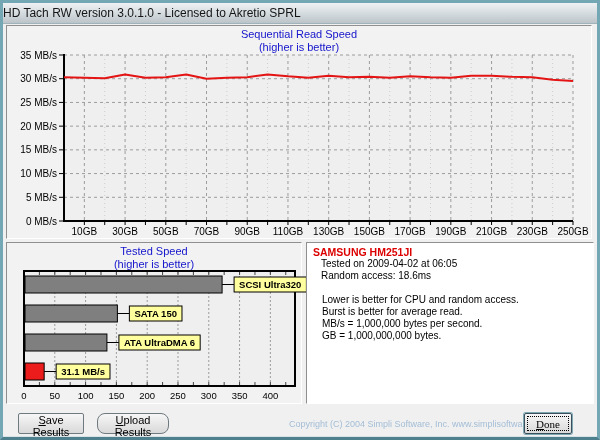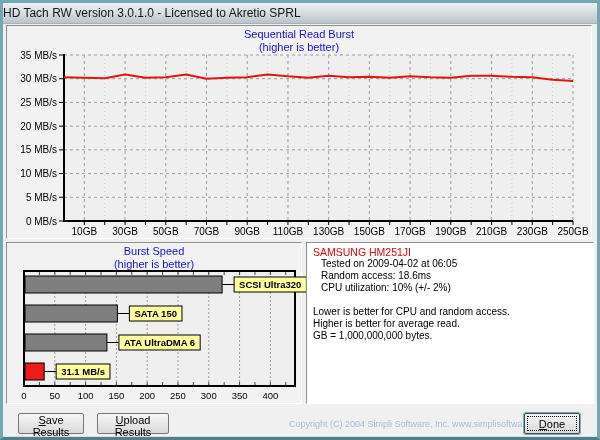--- a/index.html
+++ b/index.html
@@ -23,23 +23,23 @@
   .panel{
     position:absolute;background:#f2f2f2;
     border:1px solid;border-color:#8f8f8f #ffffff #ffffff #8f8f8f;
   }
   .chart-title{
     text-align:center;font-size:11px;color:#1414cc;line-height:13px;padding-top:2px;
   }
   svg{display:block;overflow:visible;font-family:"Liberation Sans",sans-serif;}
   svg text{fill:#000;}
   .info-panel{background:#ffffff;font-size:10px;line-height:12px;padding:3px 4px;color:#000;}
-  .drive-name{color:#dd0000;font-weight:normal;font-size:10.5px;margin-left:2px;}
+  .drive-name{color:#dd0000;font-weight:bold;font-size:10.5px;margin-left:2px;}
   .drive-detail{margin-left:10px;}
-  .notes{margin-top:12px;margin-left:2px;}
+  .notes{margin-top:12px;margin-left:11px;}
   .btn{
     position:absolute;height:21px;font-size:11px;color:#000;
     font-family:"Liberation Sans",sans-serif;
     background:linear-gradient(#f7f7f7,#e9e9e9 45%,#d9d9d9);
     border:1px solid #6f7a80;border-radius:2px;
     padding:0 2px;cursor:pointer;
   }
   .btn-default{
     border:1px solid #39505c;
     outline:1px dotted #000;outline-offset:-4px;
@@ -55,21 +55,21 @@
 
 <div class="window">
   <div class="titlebar">
     <span>HD Tach RW version 3.0.1.0 - Licensed to Akretio SPRL</span>
   </div>
 
   <div class="client">
 
     <div class="panel" style="left:3px;top:1px;width:586px;height:214px;">
       <div class="chart-title">
-        <div>Sequential Read Burst</div>
+        <div>Sequential Read Speed</div>
         <div>(higher is better)</div>
       </div>
       <svg id="seq-svg" width="584" height="186" style="position:absolute;left:0;top:26px;">
           <rect x="57" y="3" width="509" height="166" fill="#efefef"></rect>
           <line x1="97.72" y1="3" x2="97.72" y2="169" stroke="#cccccc" stroke-dasharray="1,3"></line>
           <line x1="138.44" y1="3" x2="138.44" y2="169" stroke="#cccccc" stroke-dasharray="1,3"></line>
           <line x1="179.16" y1="3" x2="179.16" y2="169" stroke="#cccccc" stroke-dasharray="1,3"></line>
           <line x1="219.88" y1="3" x2="219.88" y2="169" stroke="#cccccc" stroke-dasharray="1,3"></line>
           <line x1="260.6" y1="3" x2="260.6" y2="169" stroke="#cccccc" stroke-dasharray="1,3"></line>
           <line x1="301.32" y1="3" x2="301.32" y2="169" stroke="#cccccc" stroke-dasharray="1,3"></line>
@@ -154,21 +154,21 @@
           <text x="443.84000000000003" y="183" text-anchor="middle" font-size="10">190GB</text>
           <text x="484.56" y="183" text-anchor="middle" font-size="10">210GB</text>
           <text x="525.28" y="183" text-anchor="middle" font-size="10">230GB</text>
           <text x="566" y="183" text-anchor="middle" font-size="10">250GB</text>
           <polyline points="57,25.291428571428554 77.36,25.765714285714296 97.72,26.24000000000001 118.08,22.445714285714303 138.44,25.765714285714296 158.8,25.291428571428554 179.16,22.445714285714303 199.52,26.714285714285722 219.88,25.765714285714296 240.23999999999998,25.291428571428554 260.6,22.445714285714303 280.96000000000004,24.342857142857127 301.32,25.765714285714296 321.68,23.868571428571414 342.04,25.291428571428554 362.4,24.81714285714287 382.76,25.765714285714296 403.12,24.342857142857127 423.47999999999996,25.291428571428554 443.84000000000003,25.765714285714296 464.20000000000005,23.868571428571414 484.56,23.868571428571414 504.92,24.81714285714287 525.28,25.291428571428554 545.64,27.66285714285715 566,29.08571428571429" fill="none" stroke="#e41414" stroke-width="2" stroke-linejoin="round"></polyline>
         </svg>
     </div>
 
     <div class="panel" style="left:3px;top:218px;width:296px;height:162px;">
       <div class="chart-title">
-        <div>Burst Speed</div>
+        <div>Tested Speed</div>
         <div>(higher is better)</div>
       </div>
       <svg id="burst-svg" width="292" height="134" style="position:absolute;left:0;top:26px;">
           <rect x="17" y="2" width="271" height="115" fill="#efefef"></rect>
           <line x1="47.79545454545455" y1="3" x2="47.79545454545455" y2="116" stroke="#9c9c9c" stroke-dasharray="2,2"></line>
           <line x1="78.5909090909091" y1="3" x2="78.5909090909091" y2="116" stroke="#9c9c9c" stroke-dasharray="2,2"></line>
           <line x1="109.38636363636363" y1="3" x2="109.38636363636363" y2="116" stroke="#9c9c9c" stroke-dasharray="2,2"></line>
           <line x1="140.1818181818182" y1="3" x2="140.1818181818182" y2="116" stroke="#9c9c9c" stroke-dasharray="2,2"></line>
           <line x1="170.97727272727275" y1="3" x2="170.97727272727275" y2="116" stroke="#9c9c9c" stroke-dasharray="2,2"></line>
           <line x1="201.77272727272725" y1="3" x2="201.77272727272725" y2="116" stroke="#9c9c9c" stroke-dasharray="2,2"></line>
@@ -234,26 +234,26 @@
           <text x="201.77272727272725" y="130" text-anchor="middle" font-size="9.5">300</text>
           <text x="232.5681818181818" y="130" text-anchor="middle" font-size="9.5">350</text>
           <text x="263.3636363636364" y="130" text-anchor="middle" font-size="9.5">400</text>
         </svg>
     </div>
 
     <div class="panel info-panel" style="left:303px;top:218px;width:288px;height:162px;">
       <div class="drive-name">SAMSUNG HM251JI</div>
       <div class="drive-detail">Tested on 2009-04-02 at 06:05</div>
       <div class="drive-detail">Random access: 18.6ms</div>
-      <div class="drive-detail">CPU utilization: 10% (+/- 2%)</div>
       <div class="notes">
         <div>Lower is better for CPU and random access.</div>
-        <div>Higher is better for average read.</div>
+        <div>Burst is better for average read.</div>
+        <div>MB/s = 1,000,000 bytes per second.</div>
         <div>GB = 1,000,000,000 bytes.</div>
       </div>
     </div>
 
     <button class="btn" style="left:15px;top:389px;width:66px;"><u>S</u>ave Results</button>
-    <button class="btn" style="left:94px;top:389px;width:72px;"><u>U</u>pload Results</button>
+    <button class="btn" style="left:94px;top:389px;width:72px;border-radius:8px;"><u>U</u>pload Results</button>
     <span class="copyright" style="left:286px;top:395px;width:232px;text-align:center;">Copyright (C) 2004 Simpli Software, Inc. www.simplisoftware.com</span>
-    <button class="btn btn-default" style="left:521px;top:389px;width:56px;"><u>D</u>one</button>
+    <button class="btn btn-default" style="left:521px;top:389px;width:48px;font-family:Liberation Serif, serif;"><u>D</u>one</button>
   </div>
 </div>
 
 </body></html>

